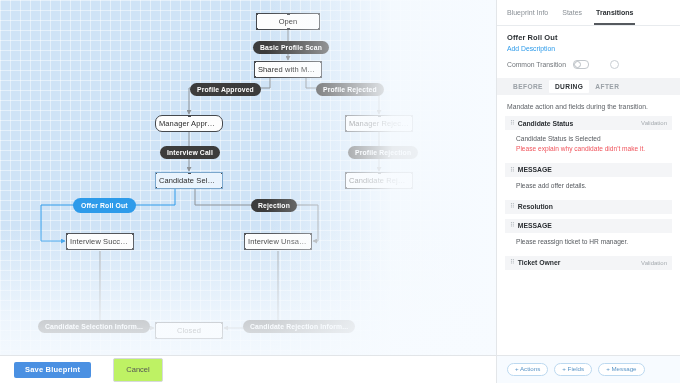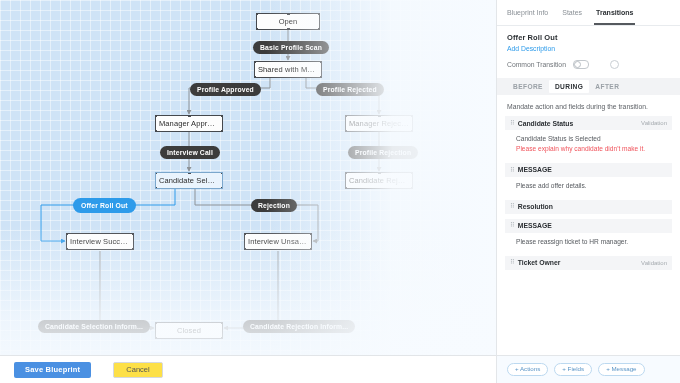--- a/index.html
+++ b/index.html
@@ -66,22 +66,22 @@
     position:absolute;left:0;bottom:0;width:496px;height:28px;
     background:#fff;border-top:1px solid #e2e5e8;
     display:flex;align-items:center;padding-left:14px;gap:22px;box-sizing:border-box;
   }
   .btn-primary{
     background:#4a90e2;color:#fff;border:none;border-radius:2px;
     font-size:7.5px;font-weight:bold;height:16px;padding:0 11px;
     font-family:inherit;cursor:pointer;letter-spacing:.2px;
   }
   .btn-ghost{
-    background:#fde047;color:#555;border:1px solid #d6d9dd;border-radius:2px;
-    font-size:7.5px;height:16px;padding:0 12px;font-family:inherit;cursor:pointer;
+    background:#bef264;color:#555;border:1px solid #d6d9dd;border-radius:2px;
+    font-size:7.5px;height:24px;padding:0 12px;font-family:inherit;cursor:pointer;
   }
 
   
   .panel{position:relative;width:184px;height:383px;background:#fff;border-left:1px solid #e3e6e9;box-sizing:border-box;}
   .panel-tabs{
     display:flex;gap:14px;padding:0 10px;height:25px;align-items:center;
     border-bottom:1px solid #e8ebee;
   }
   .ptab{font-size:7px;color:#8a9096;position:relative;height:25px;line-height:25px;cursor:pointer;}
   .ptab.on{color:#2b2f33;font-weight:bold;}
@@ -169,21 +169,21 @@
 
     <div>
       <div class="node sel" style="left:256px;top:13px;width:64px;">
         <span>Open</span>
         <i class="h tl"></i><i class="h tr"></i><i class="h bl"></i><i class="h br"></i><i class="h tm"></i><i class="h bm"></i>
       </div>
       <div class="node sel" style="left:254px;top:61px;width:68px;">
         <span>Shared with Mana...</span>
         <i class="h tl"></i><i class="h tr"></i><i class="h bl"></i><i class="h br"></i>
       </div>
-      <div class="node sel" style="left:155px;top:115px;width:68px;">
+      <div class="node sel" style="left:155px;top:115px;width:68px;border-radius:7px;">
         <span>Manager Approved</span>
         <i class="h tl"></i><i class="h tr"></i><i class="h bl"></i><i class="h br"></i><i class="h tm"></i>
       </div>
       <div class="node sel" style="left:345px;top:115px;width:68px;">
         <span>Manager Rejected</span>
         <i class="h tl"></i><i class="h tr"></i><i class="h bl"></i><i class="h br"></i><i class="h tm"></i>
       </div>
       <div class="node sel blue" style="left:155px;top:172px;width:68px;">
         <span>Candidate Select...</span>
         <i class="h tl"></i><i class="h tr"></i><i class="h bl"></i><i class="h br"></i><i class="h tm"></i>

